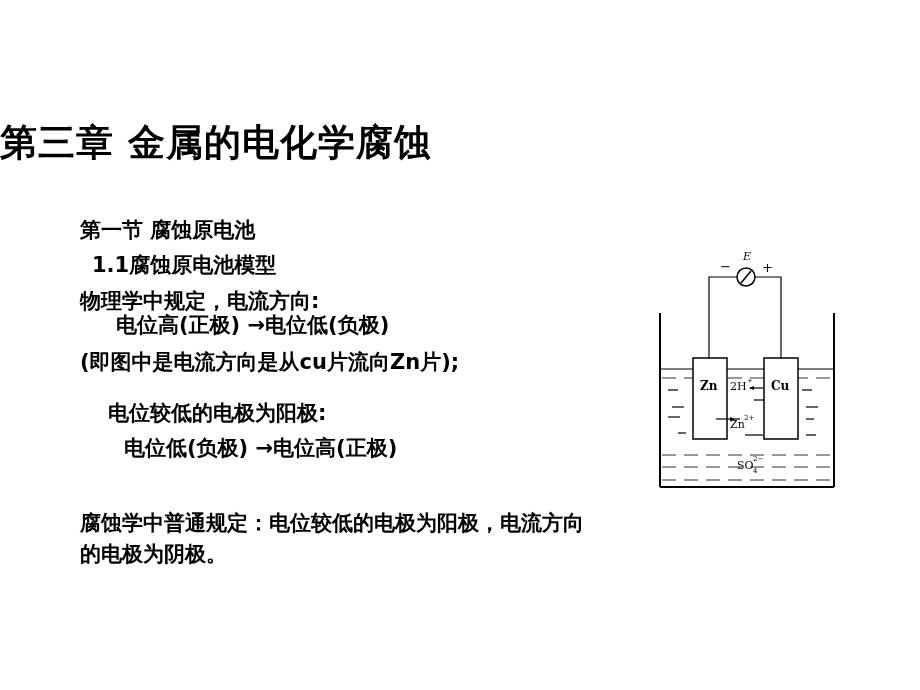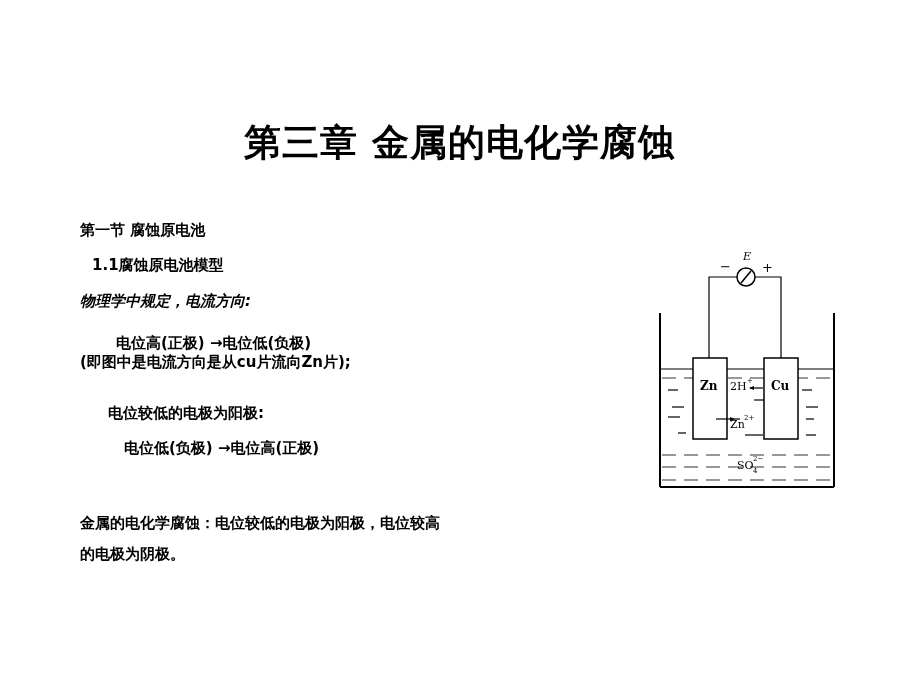--- a/index.html
+++ b/index.html
@@ -1,42 +1,42 @@
 <!DOCTYPE html>
 <html><head>
 <meta charset="utf-8">
 <style>
   html, body { margin: 0; padding: 0; }
   body {
     width: 920px; height: 690px; background: #ffffff; position: relative; overflow: hidden;
     font-family: "DejaVu Sans", "Liberation Sans", sans-serif; color: #000;
   }
   .title {
-    position: absolute; left: 0; width: 920px; top: 118px; text-align: center;
+    position: absolute; left: 0; width: 920px; top: 118px; text-align: left;
     font-size: 37px; font-weight: bold; letter-spacing: 1px;
   }
   .line {
-    position: absolute; font-size: 15px; font-weight: bold; white-space: nowrap; line-height: 26px; text-align: center;
+    position: absolute; font-size: 21px; font-weight: bold; white-space: nowrap; line-height: 26px; text-align: center;
   }
   .diagram { position: absolute; left: 650px; top: 245px; width: 200px; height: 250px; }
   .diagram svg text { font-family: "DejaVu Serif", "Liberation Serif", serif; }
 </style>
 </head>
 <body>
 
 <div class="title">第三章 金属的电化学腐蚀</div>
 
 <div class="line" style="left:80px; top:217px;">第一节 腐蚀原电池</div>
 <div class="line" style="left:92px; top:252px;">1.1腐蚀原电池模型</div>
-<div class="line" style="left:80px; top:288px;font-style:italic;">物理学中规定，电流方向:</div>
-<div class="line" style="left:116px; top:330px;">电位高(正极) →电位低(负极)</div>
+<div class="line" style="left:80px; top:288px;">物理学中规定，电流方向:</div>
+<div class="line" style="left:116px; top:312px;">电位高(正极) →电位低(负极)</div>
 <div class="line" style="left:80px; top:349px;">(即图中是电流方向是从cu片流向Zn片);</div>
 <div class="line" style="left:108px; top:400px;">电位较低的电极为阳极:</div>
 <div class="line" style="left:124px; top:435px;">电位低(负极) →电位高(正极)</div>
-<div class="line" style="left:80px; top:510px;">金属的电化学腐蚀：电位较低的电极为阳极，电位较高</div>
+<div class="line" style="left:80px; top:510px;">腐蚀学中普通规定：电位较低的电极为阳极，电流方向</div>
 <div class="line" style="left:80px; top:541px;">的电极为阴极。</div>
 
 <div class="diagram">
   <svg width="200" height="250" viewBox="0 0 200 250" xmlns="http://www.w3.org/2000/svg">
 
     <line x1="10" y1="68" x2="10" y2="242" stroke="#000" stroke-width="2"></line>
     <line x1="184" y1="68" x2="184" y2="242" stroke="#000" stroke-width="2"></line>
     <line x1="10" y1="242" x2="184" y2="242" stroke="#000" stroke-width="2"></line>
 
     <line x1="10" y1="124" x2="184" y2="124" stroke="#000" stroke-width="1.2"></line>

